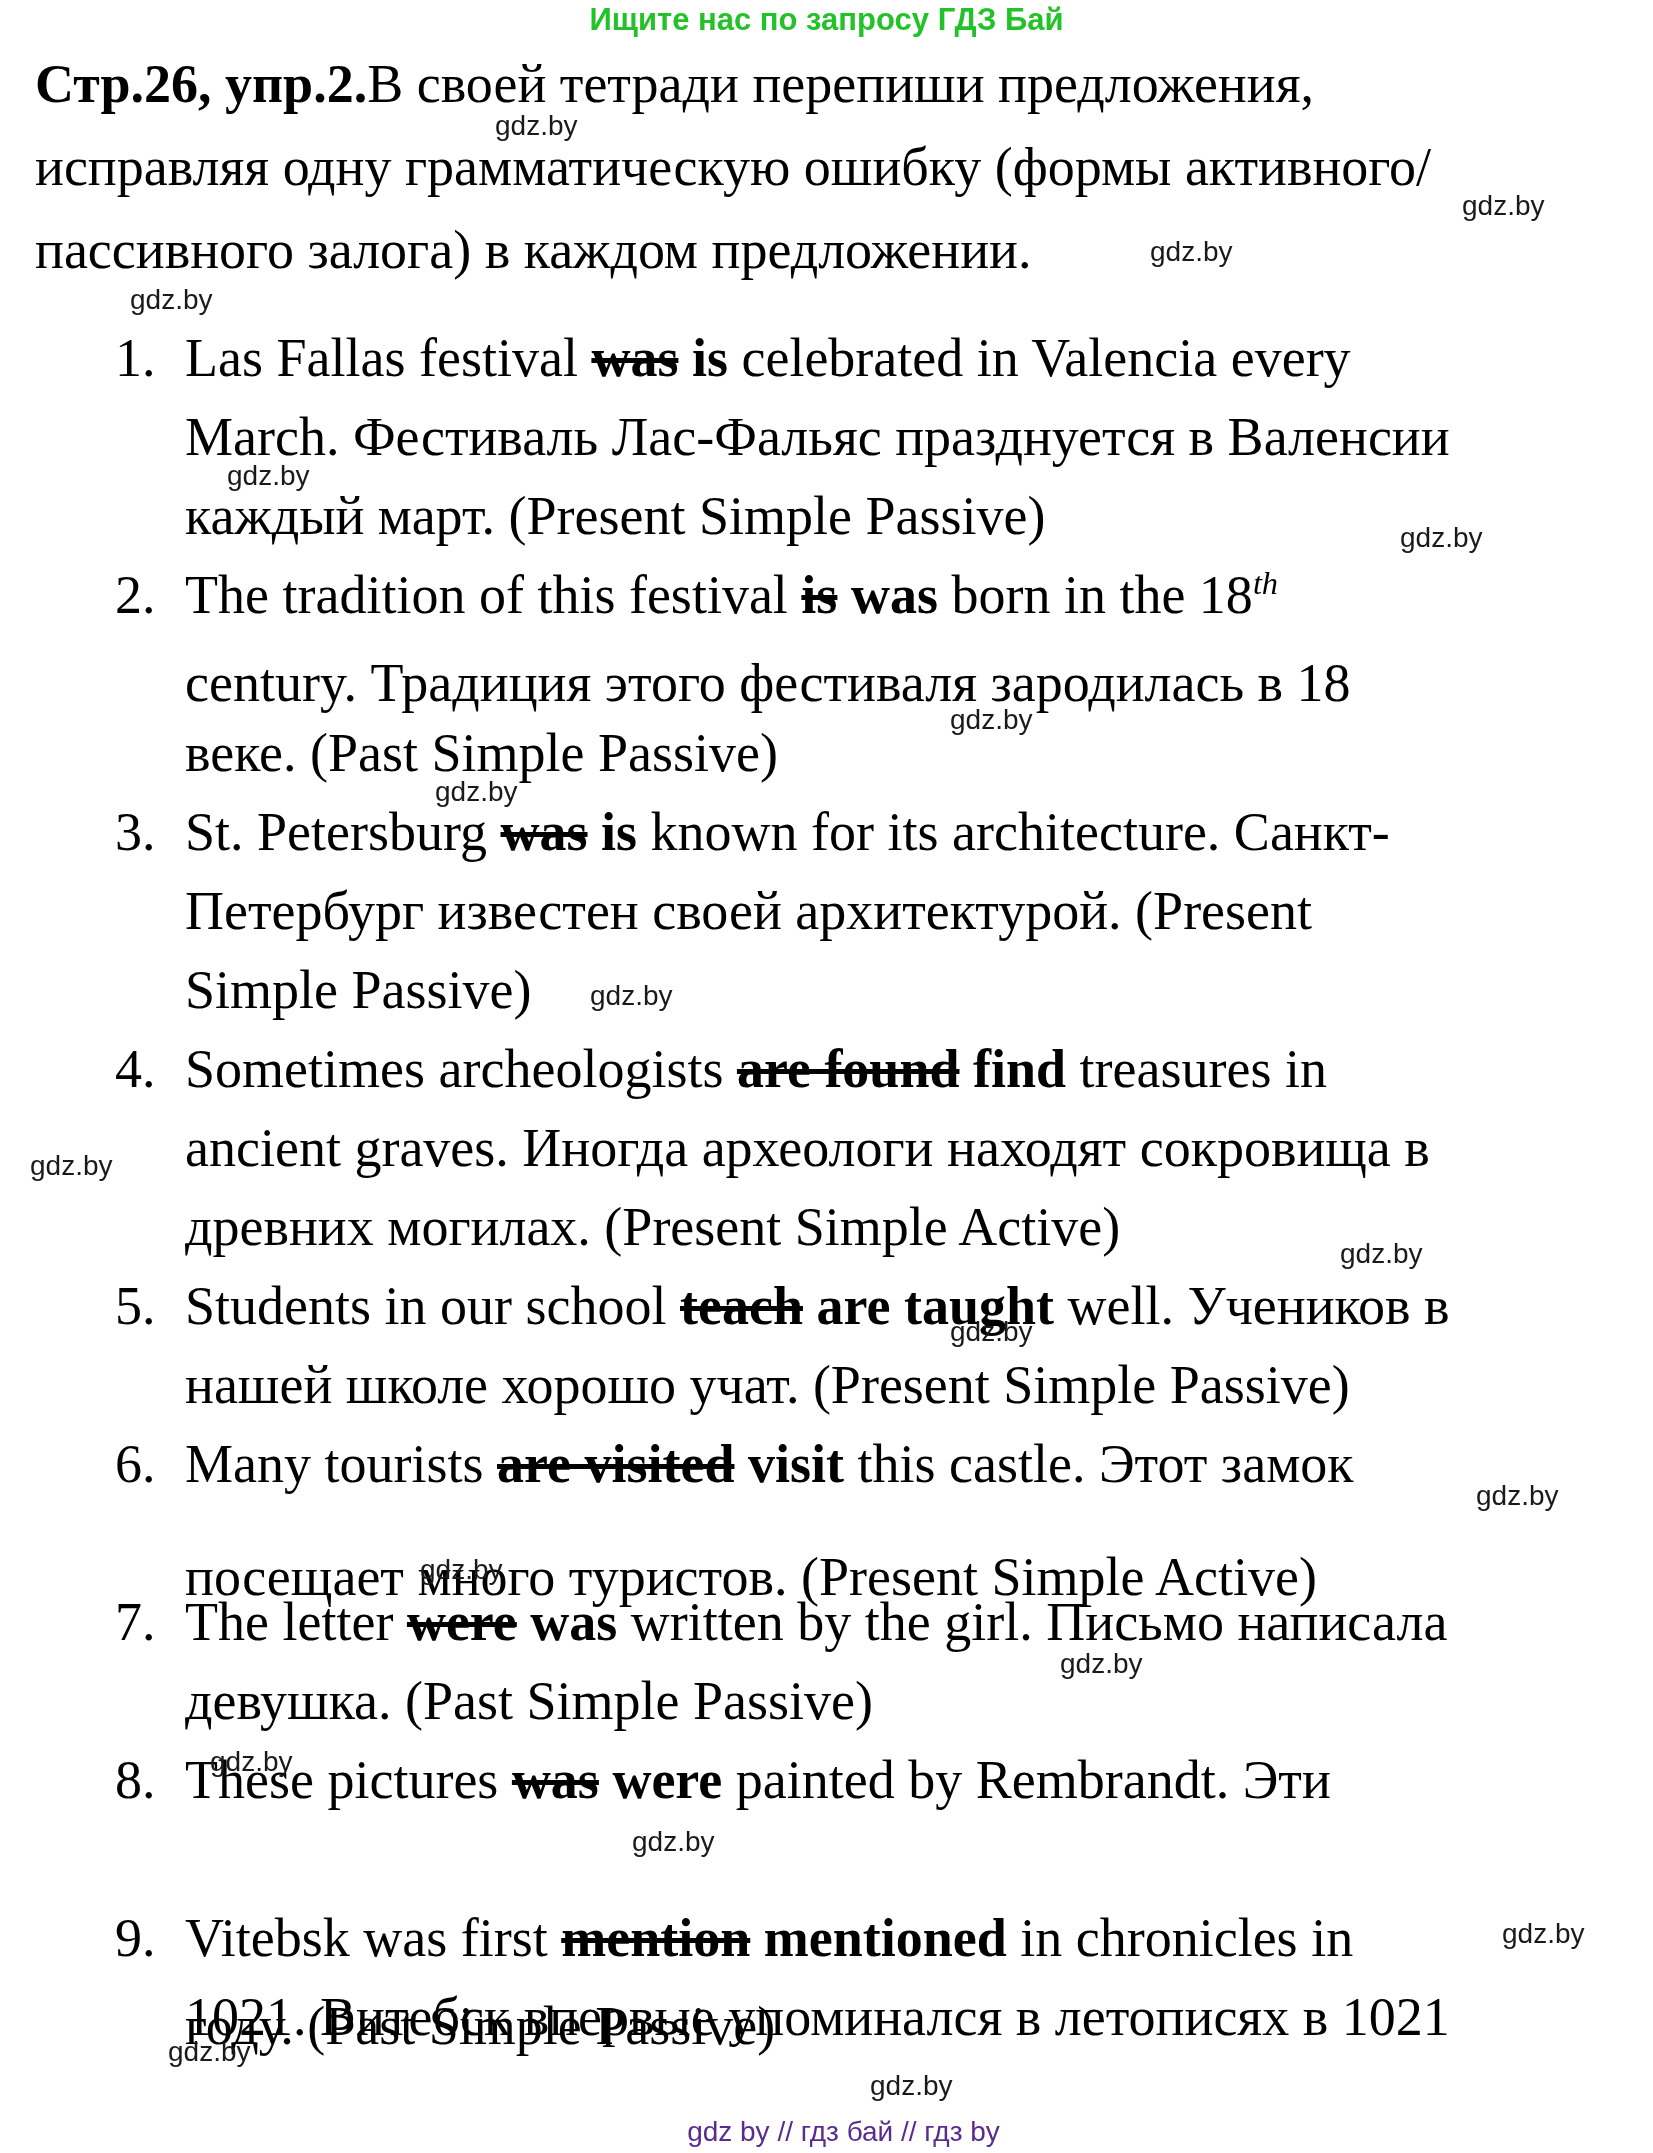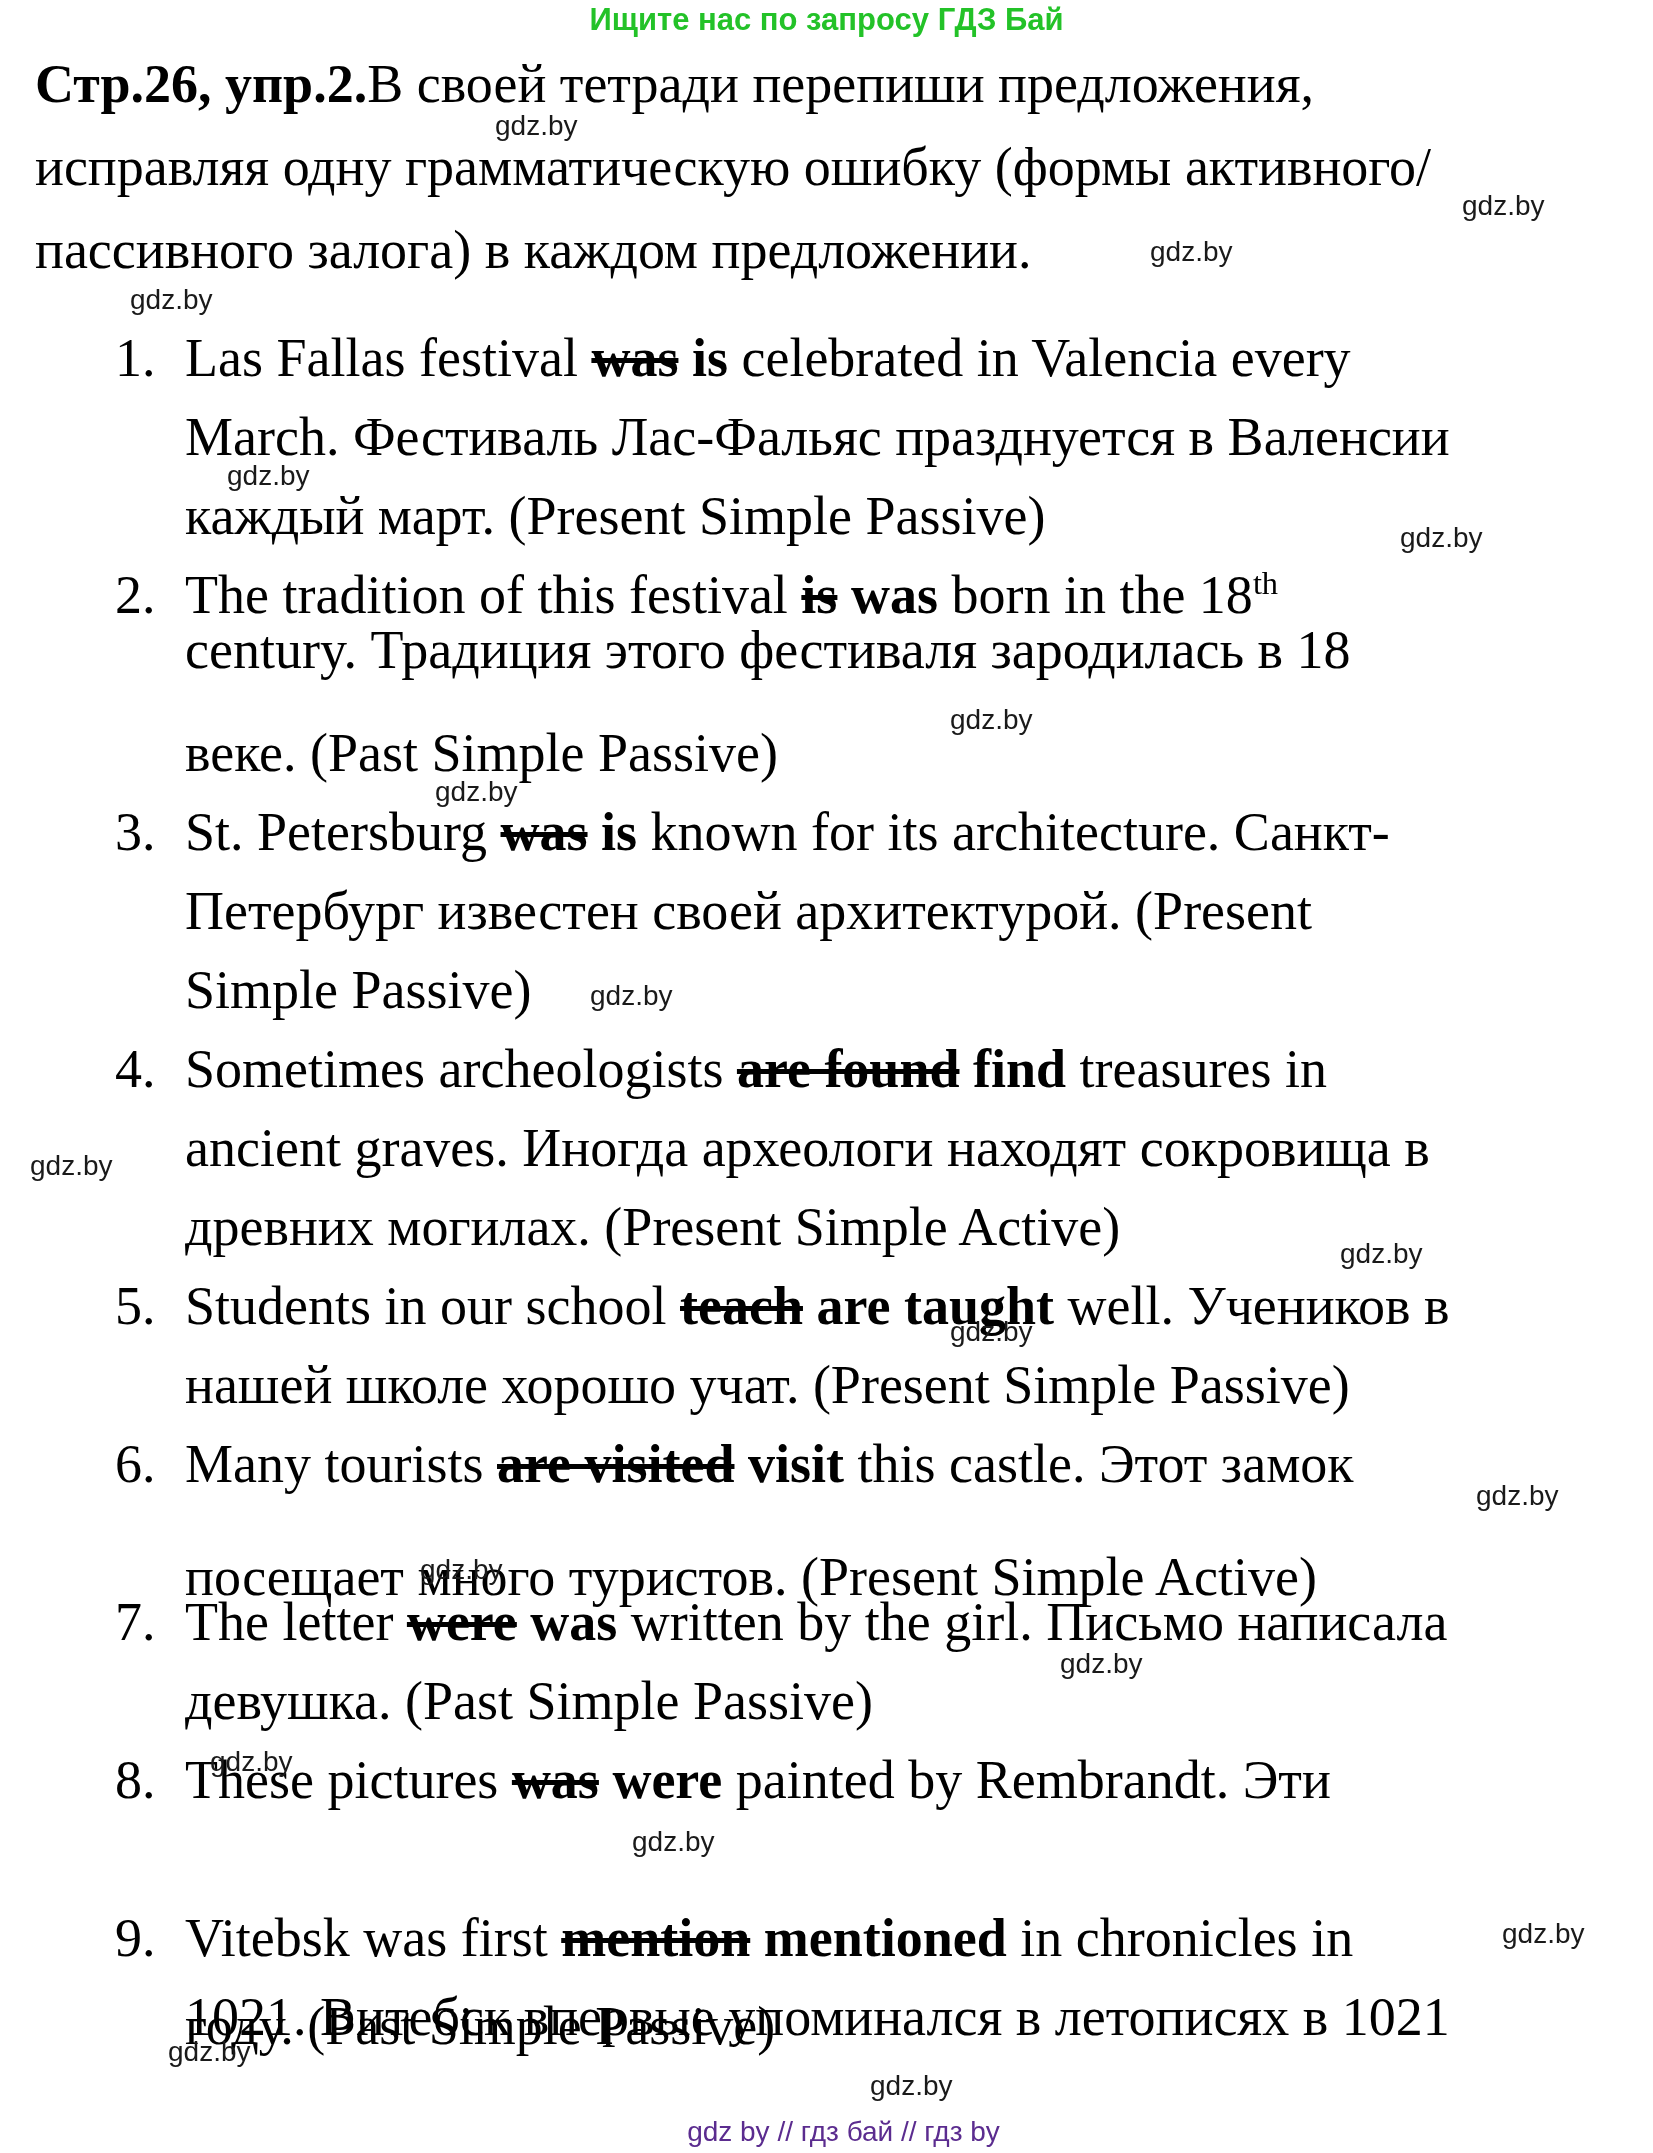--- a/index.html
+++ b/index.html
@@ -14,21 +14,21 @@
   .content{position:absolute;left:0;top:0;width:1653px;height:2153px;}
   .line{
     position:absolute;left:35px;width:1540px;height:80px;line-height:80px;
     font-size:54px;overflow:hidden;white-space:normal;
   }
   .line.ind{padding-left:150px;width:1390px;}
   .line .num{position:absolute;left:80px;top:0;}
   .line.just::after{content:"";display:inline-block;width:100%;height:0;}
   .seg-st{font-weight:bold;text-decoration:line-through;text-decoration-thickness:5px;}
   .seg-b{font-weight:bold;}
-  .seg-sup{font-size:0.60em;vertical-align:super;line-height:0;}
+  .seg-sup{font-size:0.60em;vertical-align:super;line-height:0;font-style:italic;}
   .wm{
     position:absolute;font-family:Liberation Sans, sans-serif;
     font-size:28px;line-height:1;letter-spacing:0px;
   }
   .footer{
     position:absolute;top:2116px;left:0;width:100%;text-align:center;
     font-family:"Liberation Sans", sans-serif;font-size:28px;margin-left:17px;
   }
 </style>
 </head>
@@ -37,21 +37,21 @@
 <div class="page">
   <div class="promo" style="color: rgb(35, 194, 40);">Ищите нас по запросу ГДЗ Бай</div>
   <div class="content" id="lines-root">
       <div class="line just" style="top: 44px;"><span class="seg-b">Стр.26, упр.2.</span><span class="seg-n">В своей тетради перепиши предложения,</span></div>
       <div class="line just" style="top: 127px;"><span class="seg-n">исправляя одну грамматическую ошибку (формы активного/</span></div>
       <div class="line" style="top: 210px;"><span class="seg-n">пассивного залога) в каждом предложении.</span></div>
       <div class="line ind just" style="top: 318px;"><span class="num">1.</span><span class="seg-n">Las Fallas festival </span><span class="seg-st">was</span><span class="seg-n"> </span><span class="seg-b">is</span><span class="seg-n"> celebrated in Valencia every</span></div>
       <div class="line ind just" style="top: 397px;"><span class="seg-n">March. Фестиваль Лас-Фальяс празднуется в Валенсии</span></div>
       <div class="line ind" style="top: 476px;"><span class="seg-n">каждый март. (Present Simple Passive)</span></div>
       <div class="line ind just" style="top: 555px;"><span class="num">2.</span><span class="seg-n">The tradition of this festival </span><span class="seg-st">is</span><span class="seg-n"> </span><span class="seg-b">was</span><span class="seg-n"> born in the 18</span><span class="seg-sup">th</span></div>
-      <div class="line ind just" style="top: 610px;"><span class="seg-n">century. Традиция этого фестиваля зародилась в 18</span></div>
+      <div class="line ind just" style="top: 643px;"><span class="seg-n">century. Традиция этого фестиваля зародилась в 18</span></div>
       <div class="line ind" style="top: 713px;"><span class="seg-n">веке. (Past Simple Passive)</span></div>
       <div class="line ind just" style="top: 792px;"><span class="num">3.</span><span class="seg-n">St. Petersburg </span><span class="seg-st">was</span><span class="seg-n"> </span><span class="seg-b">is</span><span class="seg-n"> known for its architecture. Санкт-</span></div>
       <div class="line ind just" style="top: 871px;"><span class="seg-n">Петербург известен своей архитектурой. (Present</span></div>
       <div class="line ind" style="top: 950px;"><span class="seg-n">Simple Passive)</span></div>
       <div class="line ind just" style="top: 1029px;"><span class="num">4.</span><span class="seg-n">Sometimes archeologists </span><span class="seg-st">are found</span><span class="seg-n"> </span><span class="seg-b">find</span><span class="seg-n"> treasures in</span></div>
       <div class="line ind just" style="top: 1108px;"><span class="seg-n">ancient graves. Иногда археологи находят сокровища в</span></div>
       <div class="line ind" style="top: 1187px;"><span class="seg-n">древних могилах. (Present Simple Active)</span></div>
       <div class="line ind just" style="top: 1266px;"><span class="num">5.</span><span class="seg-n">Students in our school </span><span class="seg-st">teach</span><span class="seg-n"> </span><span class="seg-b">are taught</span><span class="seg-n"> well. Учеников в</span></div>
       <div class="line ind" style="top: 1345px;"><span class="seg-n">нашей школе хорошо учат. (Present Simple Passive)</span></div>
       <div class="line ind just" style="top: 1424px;"><span class="num">6.</span><span class="seg-n">Many tourists </span><span class="seg-st">are visited</span><span class="seg-n"> </span><span class="seg-b">visit</span><span class="seg-n"> this castle. Этот замок</span></div>

